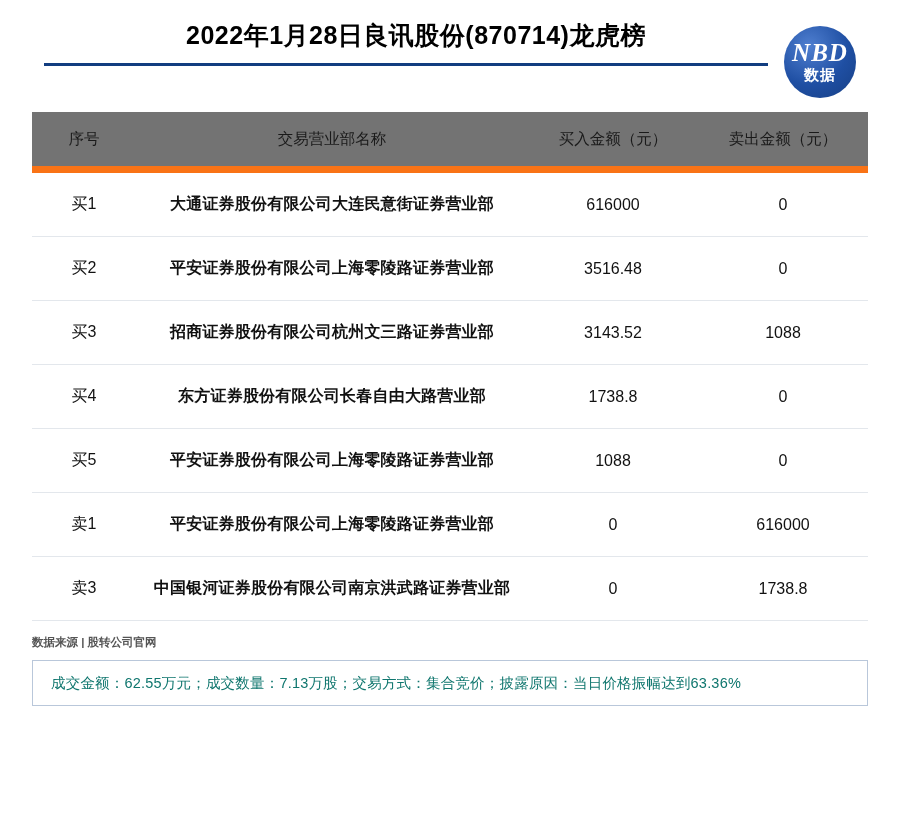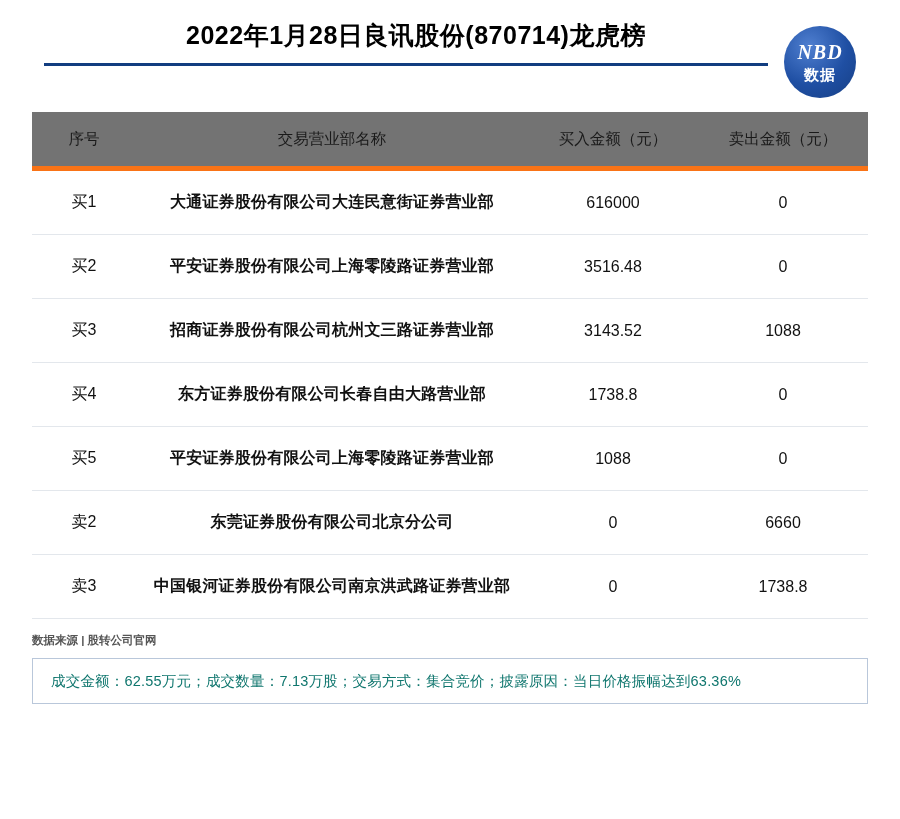--- a/index.html
+++ b/index.html
@@ -62,21 +62,21 @@
     color: #ffffff;
     display: flex;
     flex-direction: column;
     align-items: center;
     justify-content: center;
   }
   .logo-nbd {
     font-family: "Liberation Serif", serif;
     font-style: italic;
     font-weight: bold;
-    font-size: 20px;
+    font-size: 25px;
     line-height: 23px;
     letter-spacing: 1px;
   }
   .logo-sub {
     font-size: 15px;
     font-weight: bold;
     line-height: 18px;
     margin-top: 2px;
     letter-spacing: 1px;
   }
@@ -101,21 +101,21 @@
     text-align: center;
   }
   table.lhb td {
     height: 61px;
     font-size: 16px;
     text-align: center;
     border-bottom: 1px solid #e3e7ec;
     color: #111111;
   }
   table.lhb tr.first-row td {
-    border-top: 5px solid #f97316;
+    border-top: 7px solid #f97316;
   }
   .col-idx { width: 104px; }
   .col-name { width: 392px; }
   .col-buy { width: 170px; }
   .col-sell { width: 170px; }
 
   td.cell-name {
     font-size: 16.5px;
     letter-spacing: 0.2px;
     font-weight: bold;
@@ -208,24 +208,24 @@
           <td class="cell-num">1738.8</td>
           <td class="cell-num">0</td>
         </tr>
         <tr>
           <td class="cell-idx">买5</td>
           <td class="cell-name">平安证券股份有限公司上海零陵路证券营业部</td>
           <td class="cell-num">1088</td>
           <td class="cell-num">0</td>
         </tr>
         <tr>
-          <td class="cell-idx">卖2</td>
-          <td class="cell-name">东莞证券股份有限公司北京分公司</td>
-          <td class="cell-num">0</td>
-          <td class="cell-num">6660</td>
+          <td class="cell-idx">卖1</td>
+          <td class="cell-name">平安证券股份有限公司上海零陵路证券营业部</td>
+          <td class="cell-num">0</td>
+          <td class="cell-num">616000</td>
         </tr>
         <tr>
           <td class="cell-idx">卖3</td>
           <td class="cell-name">中国银河证券股份有限公司南京洪武路证券营业部</td>
           <td class="cell-num">0</td>
           <td class="cell-num">1738.8</td>
         </tr>
       </tbody>
     </table>
   </div>

